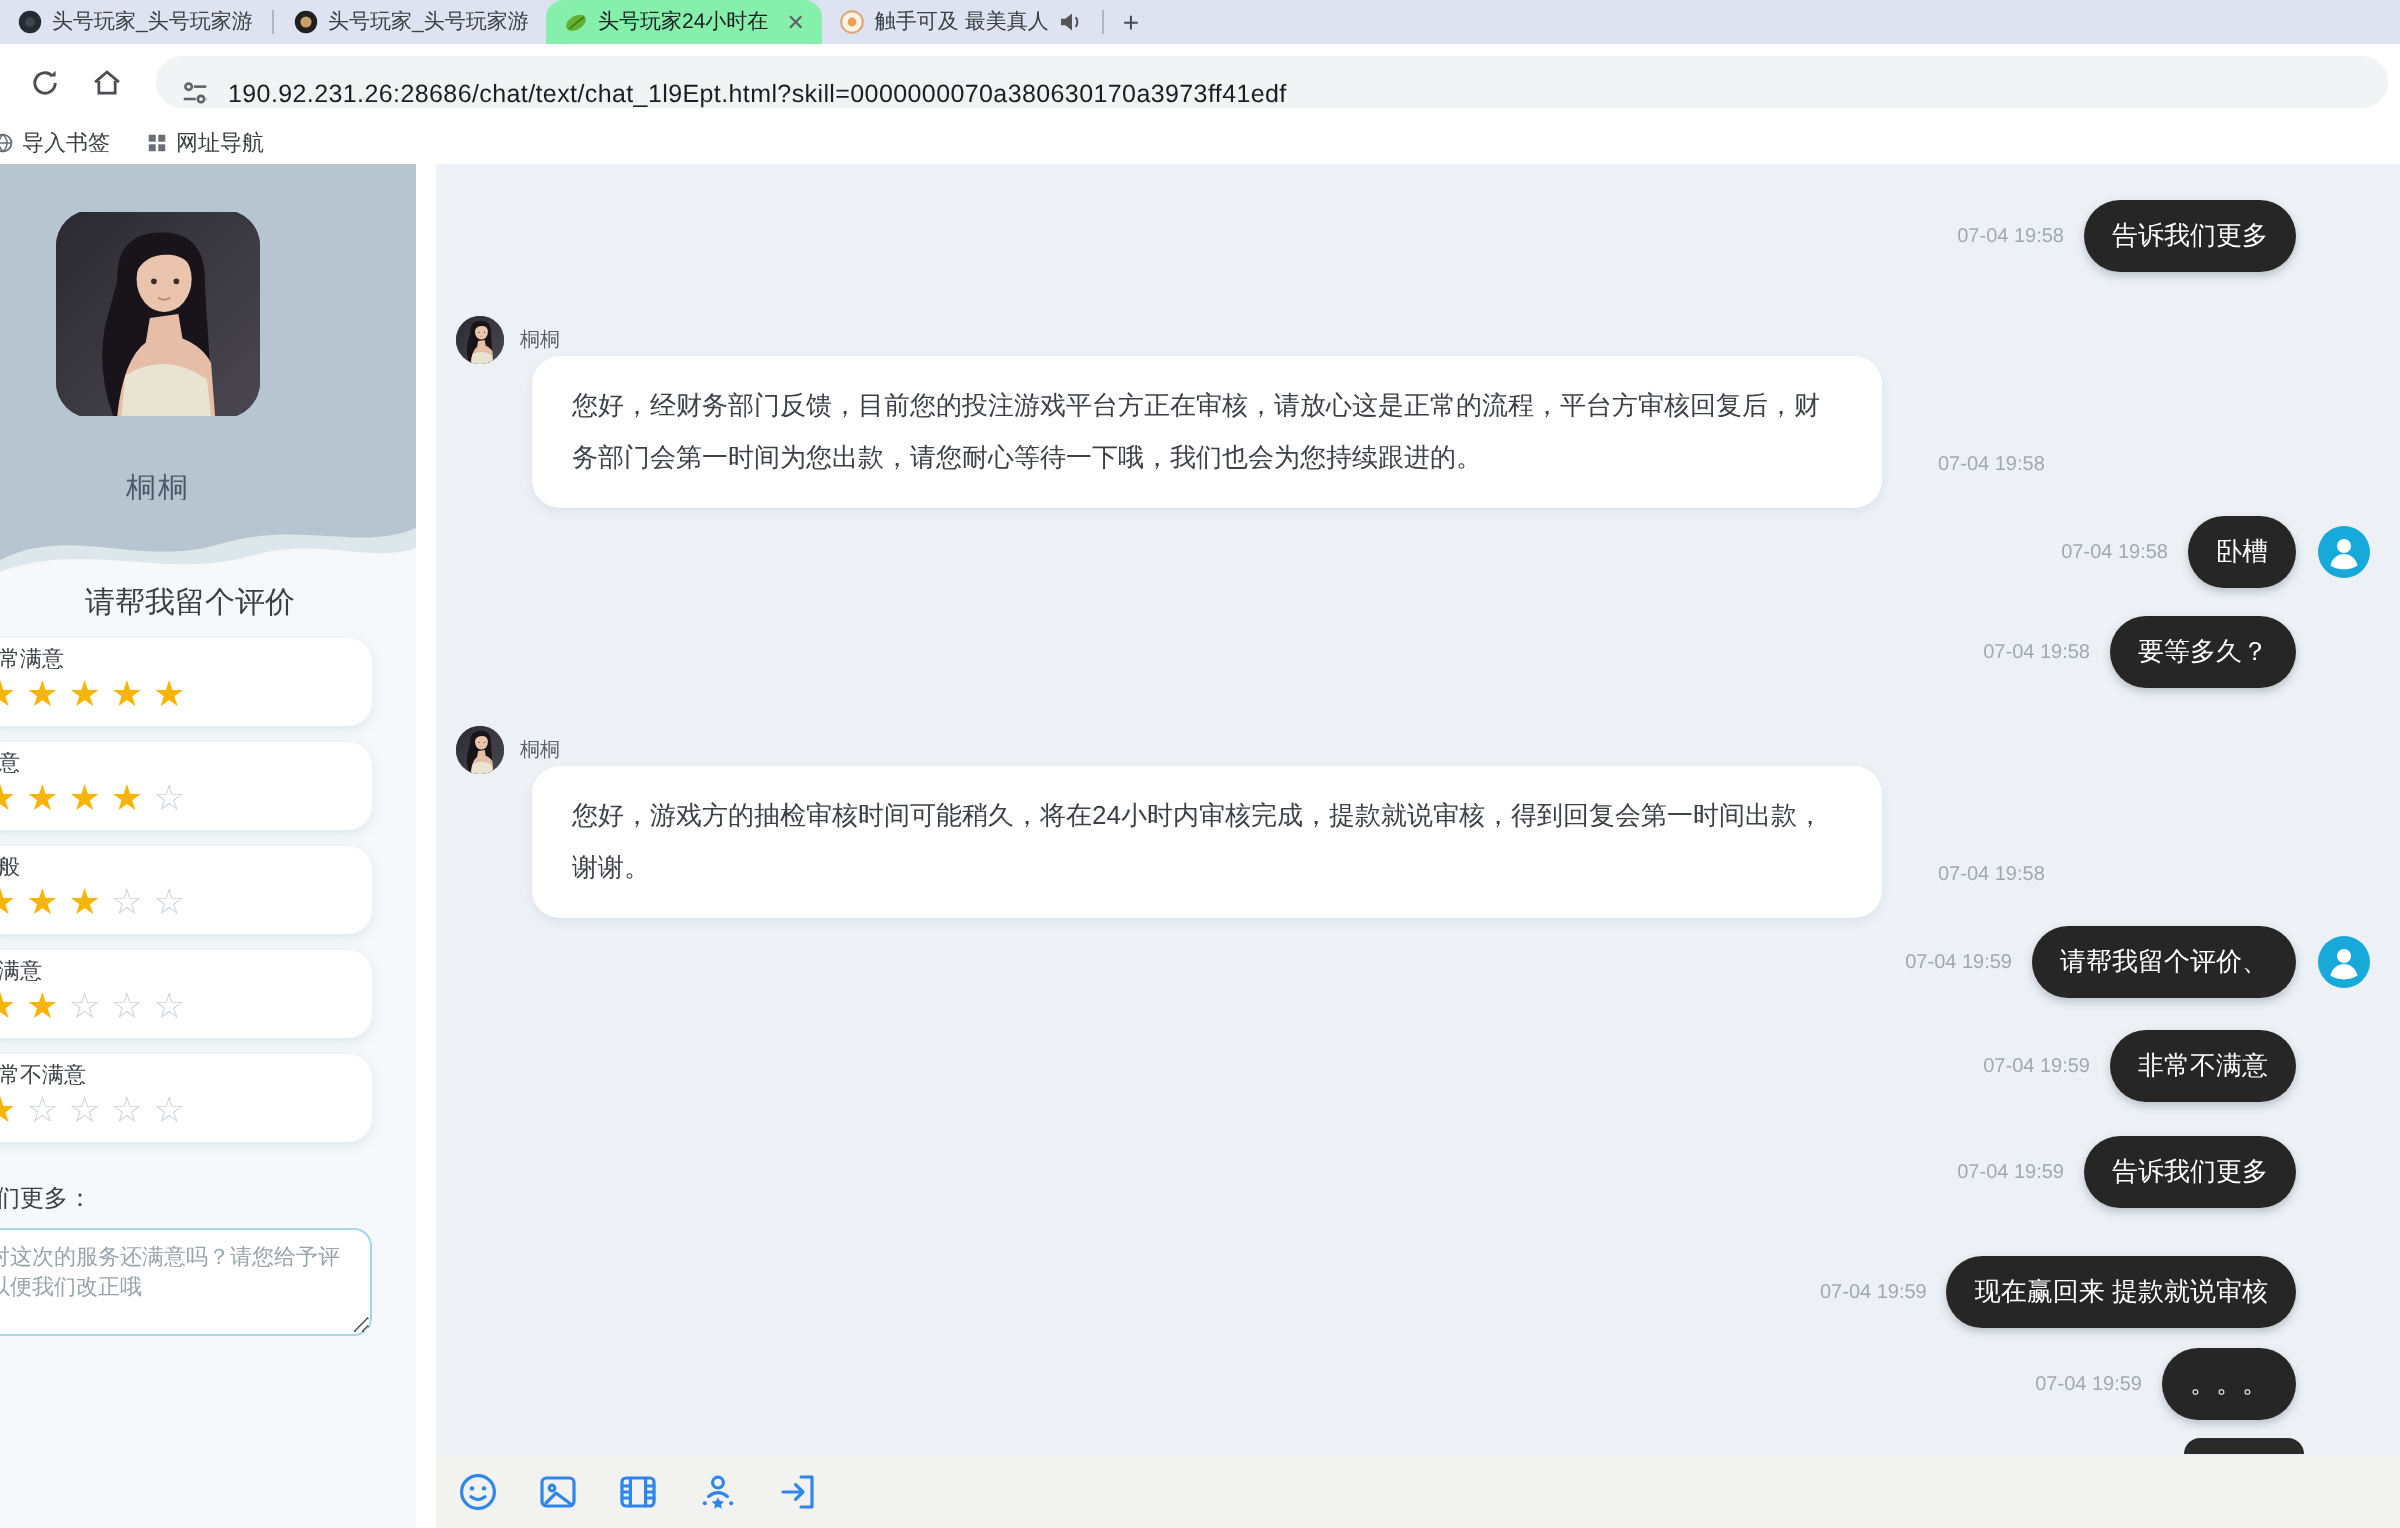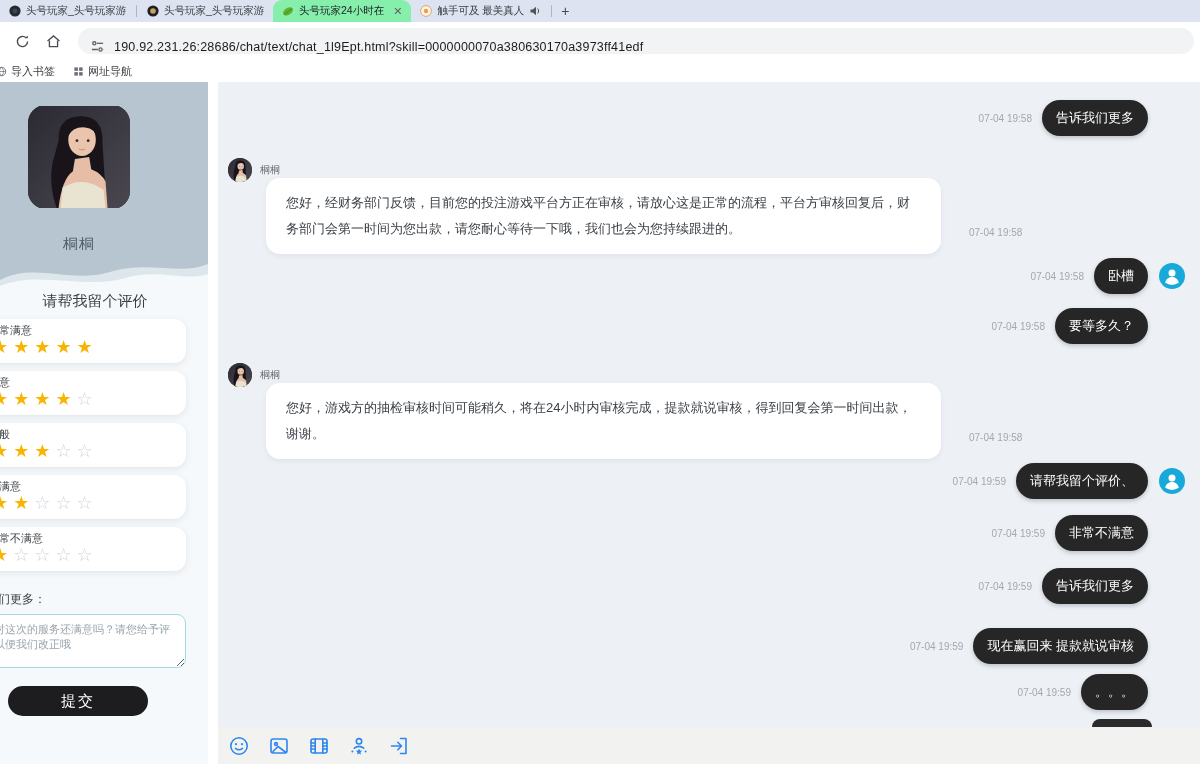--- a/index.html
+++ b/index.html
@@ -248,21 +248,20 @@
               <div class="rate-label">不满意</div>
               <div class="stars"><span class="on">★★</span><span class="off">☆☆☆</span></div>
             </div>
             <div class="rate-card">
               <div class="rate-label">非常不满意</div>
               <div class="stars"><span class="on">★</span><span class="off">☆☆☆☆</span></div>
             </div>
           </div>
         <div class="more-label">告诉我们更多：</div>
         <textarea class="fb-area" placeholder="您对这次的服务还满意吗？请您给予评价以便我们改正哦" style=""></textarea>
-        <button class="submit-btn">提交</button>
       </div>
     </aside>
 
     <div class="divider"></div>
 
     <main class="chat">
       <div class="msgs" id="msgs">
           <div class="msg user-msg">
             <span class="ts">07-04 19:58</span>
             <div class="bubble-black">告诉我们更多</div>

